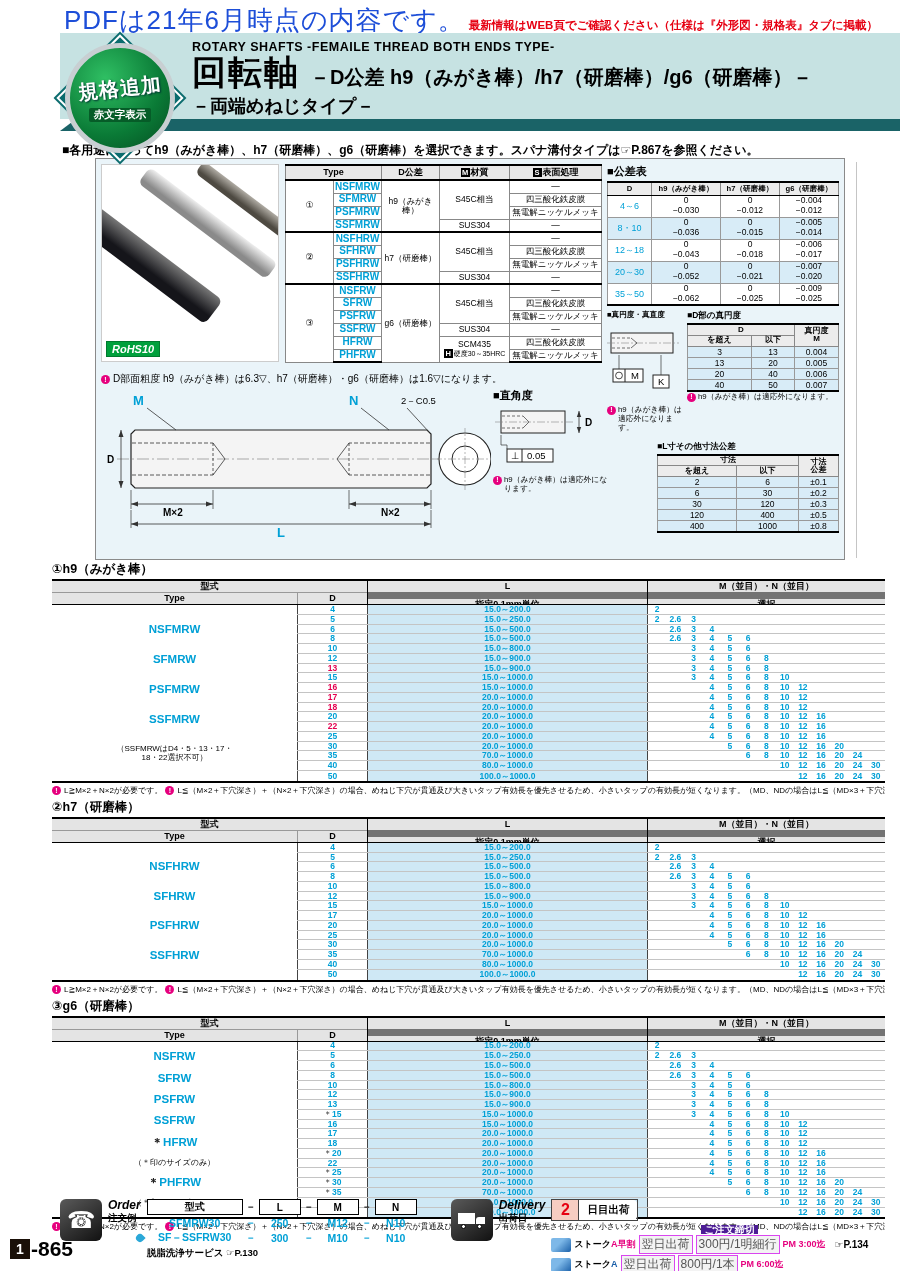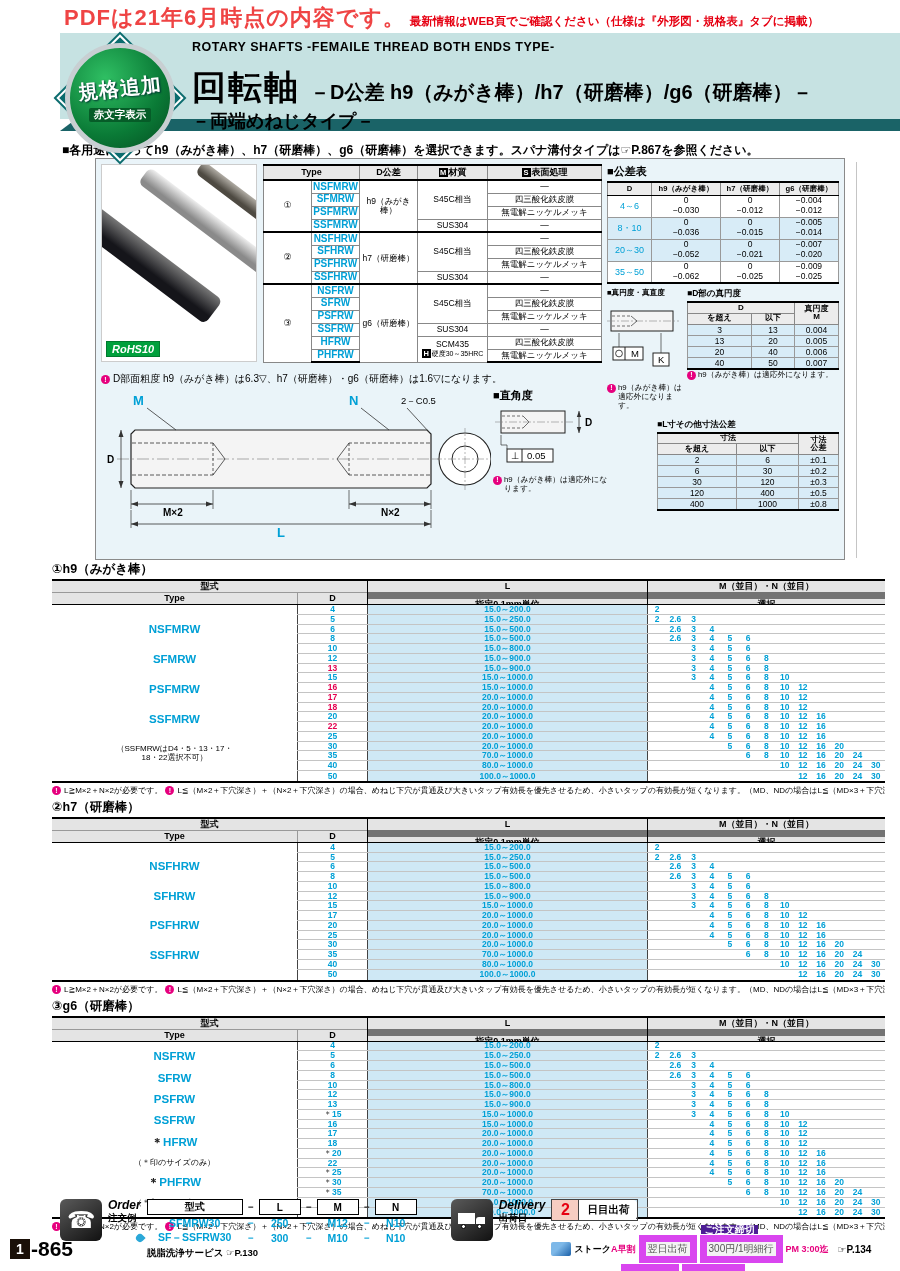--- a/index.html
+++ b/index.html
@@ -2,43 +2,43 @@
 <html><head>
 <meta charset="utf-8">
 <style>
 *{margin:0;padding:0;box-sizing:border-box}
 body{background:#fff}
 .page{position:relative;width:900px;height:1271px;background:#fff;font-family:"Liberation Sans","DejaVu Sans",sans-serif;color:#000;overflow:hidden}
 .cy{color:#00a0d6}
 .red{color:#e5004f}
 
 .banner{position:absolute;top:3px;left:64px;white-space:nowrap}
-.banner-main{color:#ef4444;font-size:22px;font-weight:bold;letter-spacing:1px}
+.banner-main{color:#1d4ed8;font-size:26px;font-weight:normal;letter-spacing:1px}
 .banner-sub{color:#e60012;font-size:11.5px;font-weight:bold;margin-left:4px}
 
 .hband{position:absolute;top:33px;left:60px;right:0;height:86px;background:#c6e2e2}
 .hstrip{position:absolute;top:119px;left:60px;right:0;height:12px;background:#1a6367;clip-path:polygon(16px 0,100% 0,100% 100%,0 100%)}
 .badge{position:absolute;top:34px;left:56px;width:128px;height:128px;z-index:5}
 .badge .dia{position:absolute;left:19px;top:19px;width:90px;height:90px;background:#0b6c6e;transform:rotate(45deg);border:2px solid #fff;box-shadow:0 0 0 2px #0b6c6e}
 .badge .circ{position:absolute;left:9px;top:9px;width:110px;height:110px;border-radius:50%;background:radial-gradient(circle at 35% 30%,#2fbf63,#0a7a36 60%,#064d22);border:5px solid #c8cfd2;display:flex;flex-direction:column;align-items:center;justify-content:center}
 .badge .bt{color:#fff;font-size:20px;font-weight:bold;transform:rotate(-6deg);text-shadow:1px 1px 2px #033;letter-spacing:1px;white-space:nowrap}
 .badge .bb{margin-top:6px;color:#fff;font-size:10.5px;font-weight:bold;background:#065c28;padding:0 5px;border-radius:2px;white-space:nowrap}
 .titles{position:absolute;top:40px;left:192px;z-index:2}
 .title-en{font-size:12.5px;font-weight:bold;letter-spacing:.5px}
-.title-row{display:flex;align-items:baseline;margin-top:16px}
+.title-row{display:flex;align-items:baseline;margin-top:1px}
 .title-main{font-size:34px;font-weight:bold;letter-spacing:2px;line-height:1}
 .title-spec{font-size:20px;font-weight:bold;margin-left:10px}
 .title-sub{font-size:18px;font-weight:bold;margin-top:3px}
 .intro{position:absolute;top:142px;left:62px;font-size:12px;font-weight:bold}
 .edge-line{position:absolute;left:856px;top:162px;height:396px;width:1px;background:#c5c5c5}
 
 .spec{position:absolute;top:158px;left:95px;width:750px;height:402px;border:1px solid #8a8a8a;background:#eaf4f9;padding:5px;display:flex;gap:5px}
 .spec-left{flex:1;display:flex;flex-direction:column;min-width:0}
 .sl-r1{display:flex;gap:6px}
-.photo{width:156px;height:198px;background:#fff;border:1px solid #ccc;position:relative;overflow:hidden;flex:none}
+.photo{width:178px;height:198px;background:#fff;border:1px solid #ccc;position:relative;overflow:hidden;flex:none}
 .sh{position:absolute;border-radius:6px}
 .sh1{width:195px;height:30px;left:-35px;top:18px;transform:rotate(37deg);transform-origin:left top;background:linear-gradient(180deg,#777,#15151a 70%)}
 .sh2{width:160px;height:20px;left:48px;top:2px;transform:rotate(37deg);transform-origin:left top;background:linear-gradient(180deg,#eee,#8a8a8a 75%)}
 .sh3{width:125px;height:15px;left:102px;top:-4px;transform:rotate(37deg);transform-origin:left top;background:linear-gradient(180deg,#b0aca4,#4e4a42 75%)}
 .rohs{position:absolute;left:4px;bottom:4px;background:#00a03c;color:#fff;font-size:11px;font-weight:bold;font-style:italic;padding:1px 5px;border:1px solid #007a2e}
 .tt-wrap{flex:1;min-width:0}
 table.tt{border-collapse:collapse;width:100%;font-size:8.5px;table-layout:fixed}
 .tt th,.tt td{border:1px solid #888;text-align:center;vertical-align:middle;padding:0 1px;background:#fff;height:13px;line-height:1.05}
 .tt th{background:#e8e8e8;font-size:9px;height:15px;border-bottom:2px solid #000;border-top:2px solid #000}
 .tt .tt-no{font-size:9px}
@@ -123,21 +123,21 @@
 .daybox{display:flex;border:1.5px solid #444;height:22px;width:fit-content}
 .day-n{width:26px;background:#f6cdc2;color:#e60012;font-size:16px;font-weight:bold;display:flex;align-items:center;justify-content:center}
 .day-t{background:#fff;font-size:10.5px;font-weight:bold;display:flex;align-items:center;padding:0 8px;border-left:1.5px solid #444;border-radius:0 4px 4px 0}
 .deadline{background:#4c1d95;color:#fff;font-size:10px;font-weight:bold;padding:0 3px;display:inline-block}
 .deadline-row{margin-left:150px;margin-top:2px;line-height:9px}
 .stork-row{display:flex;align-items:center;gap:3px;font-size:9px;margin-top:1px}
 .stork-ic{width:20px;height:14px;border-radius:2px;background:linear-gradient(135deg,#7db8e8 40%,#1a5fa8);flex:none}
 .sk-name{font-weight:bold;white-space:nowrap}
 .sk-em{color:#e6007e}
 .sk-em2{color:#1a5fa8}
-.sk-box{border:7px solid #d946ef;background:#f3f3f3;color:#555;font-size:10px;padding:0 2px;white-space:nowrap}
+.sk-box{border:1px solid #d946ef;background:#f3f3f3;color:#555;font-size:12px;padding:0 2px;white-space:nowrap}
 .sk-time{color:#e6007e;font-weight:bold;white-space:nowrap}
 .ref-b{font-weight:bold;font-size:10px;margin-left:6px}
 .dnotes{color:#e6007e;font-size:9px;font-weight:bold;line-height:1.25;margin-top:1px}
 .pagenum{position:absolute;top:1237px;left:10px;display:flex;align-items:center;font-weight:bold;gap:1px}
 .pn-book{background:#1a1008;color:#fff;width:20px;height:20px;display:flex;align-items:center;justify-content:center;font-size:14px}
 .pn-page{font-size:21px}
 </style>
 </head>
 <body>
 
@@ -374,20 +374,35 @@
               </td>
               <td>
                 <div>0</div>
                 <div>−0.015</div>
               </td>
               <td>
                 <div>−0.005</div>
                 <div>−0.014</div>
               </td>
             </tr>
+            <tr>
+              <td class="d">12～18</td>
+              <td>
+                <div>0</div>
+                <div>−0.043</div>
+              </td>
+              <td>
+                <div>0</div>
+                <div>−0.018</div>
+              </td>
+              <td>
+                <div>−0.006</div>
+                <div>−0.017</div>
+              </td>
+            </tr>
             <tr class="alt">
               <td class="d">20～30</td>
               <td>
                 <div>0</div>
                 <div>−0.052</div>
               </td>
               <td>
                 <div>0</div>
                 <div>−0.021</div>
               </td>

